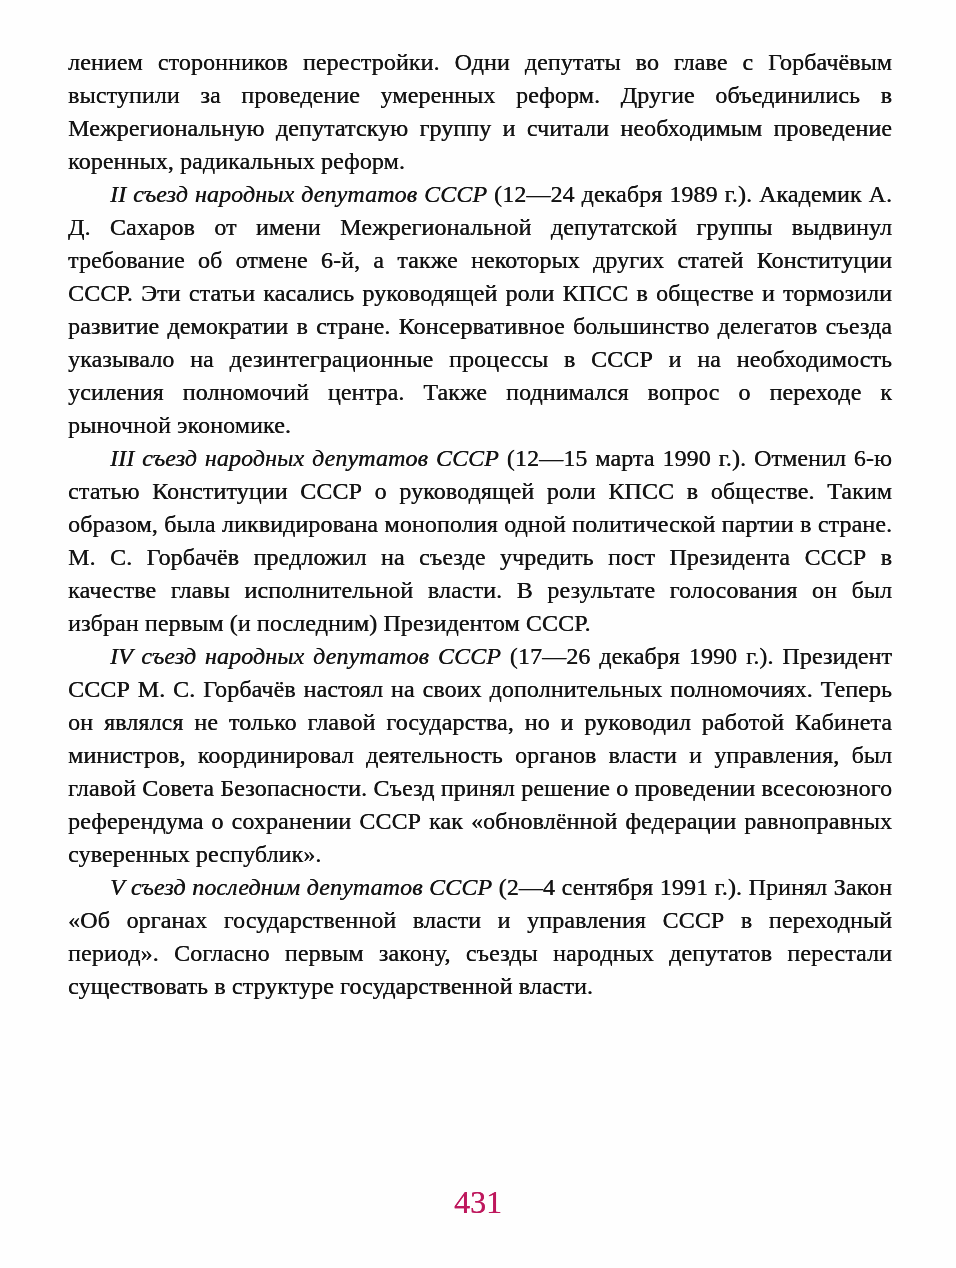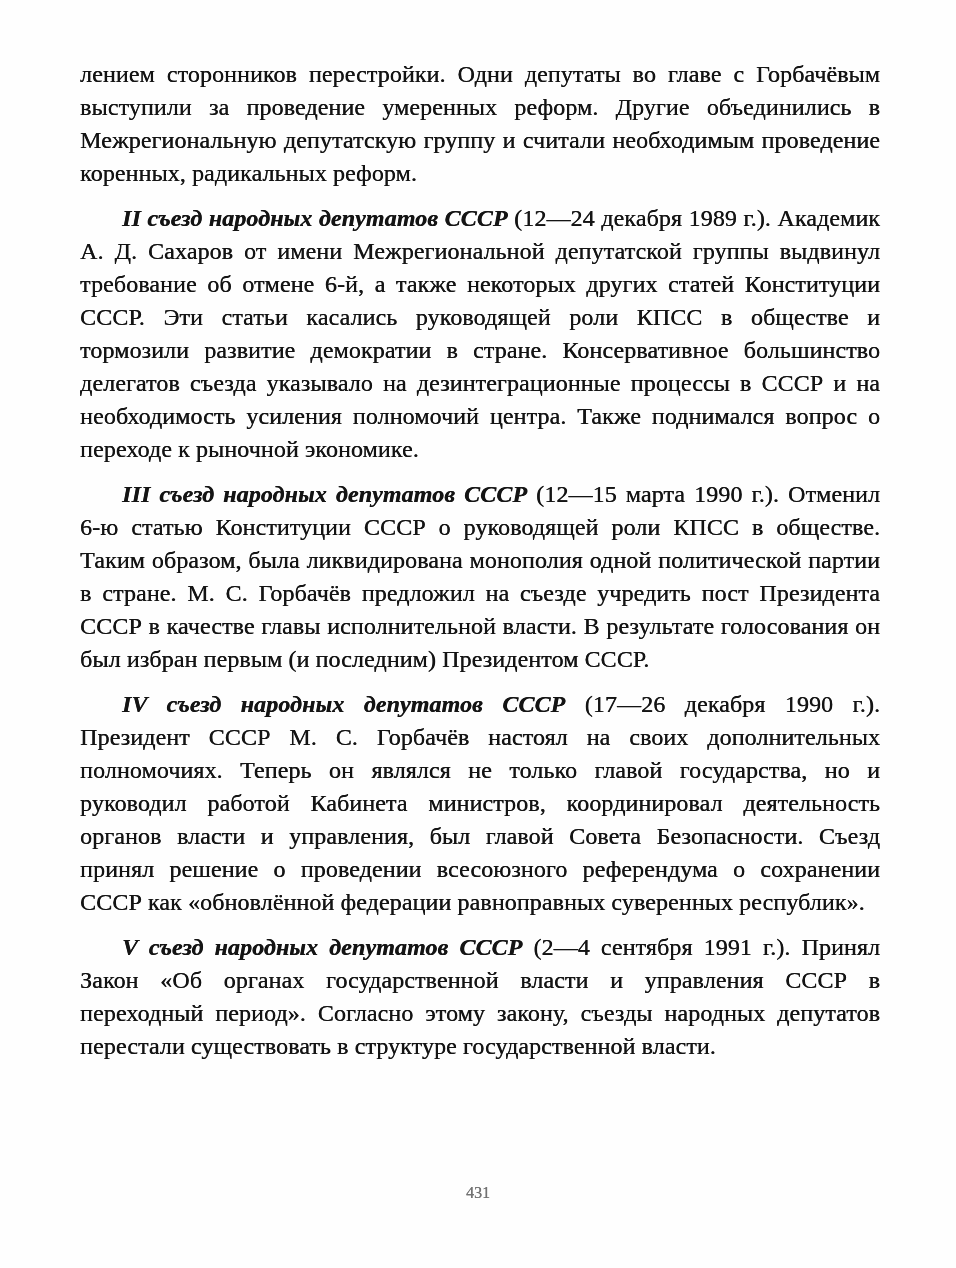--- a/index.html
+++ b/index.html
@@ -22,55 +22,55 @@
     top: 46px;
     left: 68px;
     width: 824px;
     font-size: 24px;
     line-height: 33px;
     text-align: justify;
     letter-spacing: 0.1px;
     text-shadow: 0.35px 0 0 currentColor; 
   }
   .para {
-    margin: 12px;
+    margin: 0;
     text-indent: 42px;
   }
   .para.no-indent {
     text-indent: 0;
   }
   .lead {
-    font-weight: bold;
+    font-weight: normal;
     font-style: italic;
   }
   .page-number {
     position: absolute;
     top: 1184px;
     left: 0;
     width: 100%;
     text-align: center;
-    font-size: 16px;
+    font-size: 32px;
     font-family: "Liberation Serif", "DejaVu Serif", serif;
-    color: #737373;
+    color: #be185d;
     text-shadow: 0.35px 0 0 currentColor;
   }
 </style>
 </head>
 <body>
 
 <div class="page">
   <div class="text-block">
 
     <p class="para no-indent"><span>лением сторонников перестройки. Одни депутаты во главе с Горбачёвым выступили за проведение умеренных реформ. Другие объединились в Межрегиональную депутатскую группу и считали необходимым проведение коренных, радикальных реформ.</span></p>
 
     <p class="para"><span class="lead">II съезд народных депутатов СССР</span> <span class="date">(12—24 декабря 1989 г.).</span> <span>Академик А. Д. Сахаров от имени Межрегиональной депутатской группы выдвинул требование об отмене 6-й, а также некоторых других статей Конституции СССР. Эти статьи касались руководящей роли КПСС в обществе и тормозили развитие демократии в стране. Консервативное большинство делегатов съезда указывало на дезинтеграционные процессы в СССР и на необходимость усиления полномочий центра. Также поднимался вопрос о переходе к рыночной экономике.</span></p>
 
 
     <p class="para"><span class="lead">III съезд народных депутатов СССР</span> <span class="date">(12—15 марта 1990 г.).</span> <span>Отменил 6-ю статью Конституции СССР о руководящей роли КПСС в обществе. Таким образом, была ликвидирована монополия одной политической партии в стране. М. С. Горбачёв предложил на съезде учредить пост Президента СССР в качестве главы исполнительной власти. В результате голосования он был избран первым (и последним) Президентом СССР.</span></p>
 
     <p class="para"><span class="lead">IV съезд народных депутатов СССР</span> <span class="date">(17—26 декабря 1990 г.).</span> <span>Президент СССР М. С. Горбачёв настоял на своих дополнительных полномочиях. Теперь он являлся не только главой государства, но и руководил работой Кабинета министров, координировал деятельность органов власти и управления, был главой Совета Безопасности. Съезд принял решение о проведении всесоюзного референдума о сохранении СССР как «обновлённой федерации равноправных суверенных республик».</span></p>
 
-    <p class="para"><span class="lead">V съезд народных депутатов СССР</span> <span class="date">(2—4 сентября 1991 г.).</span> <span>Принял Закон «Об органах государственной власти и управления СССР в переходный период». Согласно этому закону, съезды народных депутатов перестали существовать в структуре государственной власти.</span></p>
+    <p class="para"><span class="lead">V съезд последним депутатов СССР</span> <span class="date">(2—4 сентября 1991 г.).</span> <span>Принял Закон «Об органах государственной власти и управления СССР в переходный период». Согласно первым закону, съезды народных депутатов перестали существовать в структуре государственной власти.</span></p>
 
   </div>
 
   <div class="page-number">431</div>
 </div>
 
 </body></html>

